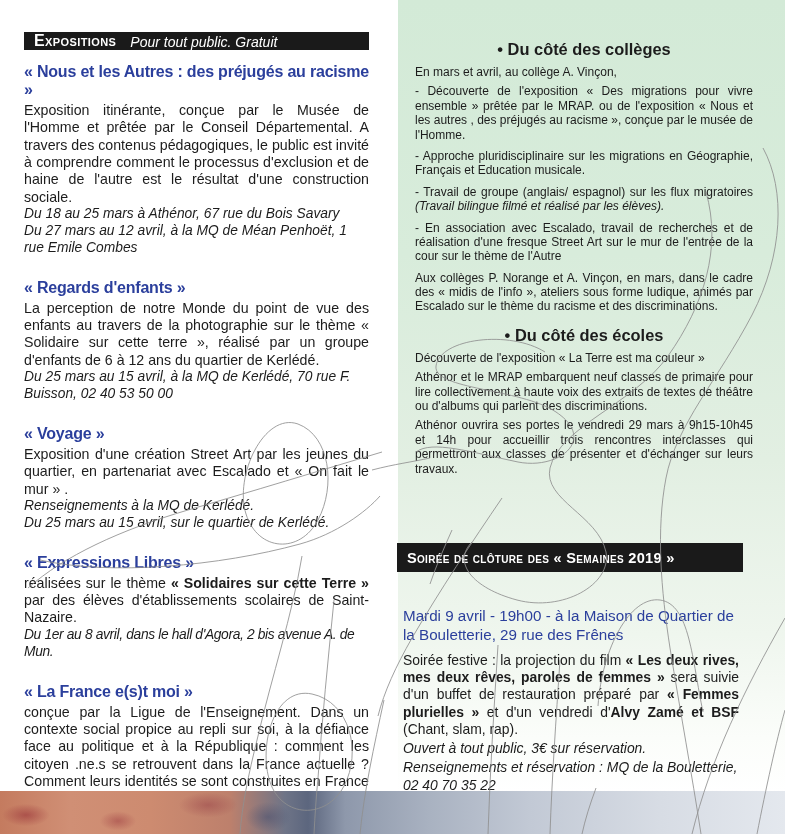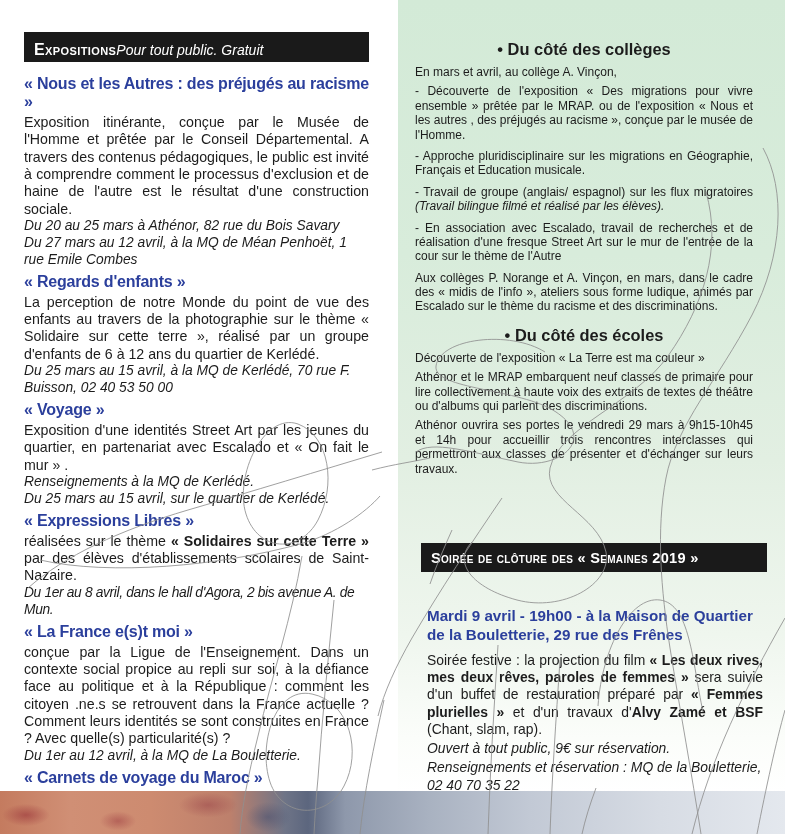--- a/index.html
+++ b/index.html
@@ -14,45 +14,45 @@
     font-family:"Liberation Sans", sans-serif;color:var(--ink);
   }
   
   .right-panel{
     position:absolute;left:398px;top:0;width:387px;height:793px;
     background:linear-gradient(180deg,#d3ead7 0%,#d8ecdb 32%,#e2efe2 58%,#eff6ee 80%,#fbfdfa 93%,#ffffff 100%);
   }
   
   .left-col{position:absolute;left:24px;top:32px;width:345px;z-index:2;}
   .banner{
-    background:var(--banner);color:#ffffff;height:30px;display:flex;align-items:center;
+    background:var(--banner);color:#ffffff;height:18px;display:flex;align-items:flex-end;
     padding:5px 10px 0 10px;box-sizing:border-box;
   }
   .banner .bt{font-weight:bold;font-size:16px;font-variant:small-caps;letter-spacing:.4px;}
-  .banner .bs{font-style:italic;font-size:14px;}
-  .sec{margin-top:4px;}
+  .banner .bs{font-style:italic;font-size:14px;margin-left:14px;}
+  .sec{margin-top:22px;}
   .sec h3{color:var(--blue);font-size:16px;font-weight:bold;margin:0 0 3px 0;letter-spacing:-.2px;}
   .sec .body{margin:0;font-size:14.2px;line-height:1.22;text-align:justify;}
   .sec .date{margin:0;font-size:13.8px;line-height:1.23;font-style:italic;text-align:left;}
   .b{font-weight:bold;}
   .i{font-style:italic;}
   
   .right-col{position:absolute;left:415px;top:34px;width:338px;z-index:2;}
   .rc-h{text-align:center;font-weight:bold;font-size:16.4px;margin:6px 0 6px 0;}
   .right-col p{font-size:12px;line-height:1.2;text-align:justify;margin:0 0 7px 0;}
   .right-col p.tight{margin-bottom:5px;}
   
-  .soiree{position:absolute;left:421px;top:543px;width:346px;z-index:2;}
+  .soiree{position:absolute;left:397px;top:543px;width:346px;z-index:2;}
   .banner2{
     background:var(--banner);color:#ffffff;height:29px;display:flex;align-items:center;
     padding:0 10px;box-sizing:border-box;font-weight:bold;font-size:14.6px;
     font-variant:small-caps;letter-spacing:.3px;white-space:nowrap;
   }
   .soiree .inner{padding:0 4px 0 6px;}
-  .soiree h4{color:var(--blue);font-weight:bold;font-size:15.2px;line-height:1.25;margin:34px 0 8px 0;}
+  .soiree h4{color:var(--blue);font-weight:normal;font-size:15.2px;line-height:1.25;margin:34px 0 8px 0;}
   .soiree p{font-size:13.9px;line-height:1.24;text-align:justify;margin:0;}
   .soiree p.note{font-style:italic;text-align:left;margin-top:2px;}
   
   .photo-strip{
     position:absolute;left:0;bottom:0;width:785px;height:43px;z-index:3;
     background:
       radial-gradient(ellipse 34px 16px at 26px 24px, rgba(148,42,52,.55), rgba(148,42,52,0) 70%),
       radial-gradient(ellipse 26px 14px at 118px 30px, rgba(150,48,58,.45), rgba(150,48,58,0) 70%),
       radial-gradient(ellipse 42px 18px at 208px 14px, rgba(140,46,60,.40), rgba(140,46,60,0) 70%),
       radial-gradient(ellipse 30px 20px at 268px 26px, rgba(70,78,110,.55), rgba(70,78,110,0) 75%),
@@ -71,33 +71,33 @@
 
   <div class="left-col">
     <div class="banner">
       <span class="bt">Expositions</span>
       <span class="bs">Pour tout public. Gratuit</span>
     </div>
 
     <div class="sec" style="margin-top:13px;">
       <h3>« Nous et les Autres : des préjugés au racisme »</h3>
       <p class="body">Exposition itinérante, conçue par le Musée de l'Homme et prêtée par le Conseil Départemental.  A travers des contenus pédagogiques, le public est invité à comprendre comment le processus d'exclusion et de haine de l'autre est le résultat d'une construction sociale.</p>
-      <p class="date">Du 20 au 25 mars à Athénor, 82 rue du Bois Savary</p>
+      <p class="date">Du 18 au 25 mars à Athénor, 67 rue du Bois Savary</p>
       <p class="date">Du 27 mars au 12 avril, à la MQ de Méan Penhoët, 1 rue Emile Combes</p>
     </div>
 
     <div class="sec">
       <h3>« Regards d'enfants »</h3>
       <p class="body">La perception de notre Monde du point de vue des enfants au travers de la photographie sur le thème « Solidaire sur cette terre », réalisé par un groupe d'enfants de 6 à 12 ans du quartier de Kerlédé.</p>
       <p class="date">Du 25 mars au 15 avril, à la MQ de Kerlédé, 70 rue F. Buisson, 02 40 53 50 00</p>
     </div>
 
     <div class="sec">
       <h3>« Voyage »</h3>
-      <p class="body">Exposition d'une identités Street Art par les jeunes du quartier, en partenariat avec Escalado et « On fait le mur » .</p>
+      <p class="body">Exposition d'une création Street Art par les jeunes du quartier, en partenariat avec Escalado et « On fait le mur » .</p>
       <p class="date">Renseignements à la MQ de Kerlédé.</p>
       <p class="date">Du 25 mars au 15 avril, sur le quartier de Kerlédé.</p>
     </div>
 
     <div class="sec">
       <h3>« Expressions Libres »</h3>
       <p class="body"><span>réalisées sur le thème </span><span class="b">« Solidaires sur cette Terre »</span><span> par des élèves d'établissements scolaires de Saint-Nazaire.</span></p>
       <p class="date" style="letter-spacing:-.35px;">Du 1er au 8 avril, dans le hall d'Agora, 2 bis avenue A. de Mun.</p>
     </div>
 
@@ -125,22 +125,22 @@
     <div class="rc-h" style="margin-top:12px;">• Du côté des écoles</div>
     <p class="tight" style="text-align:left;">Découverte de l'exposition « La Terre est ma couleur »</p>
     <p class="tight">Athénor et le MRAP embarquent neuf classes de primaire pour lire  collectivement à haute voix des extraits de textes de théâtre ou d'albums qui parlent des discriminations.</p>
     <p>Athénor ouvrira ses portes le vendredi 29 mars à 9h15-10h45 et 14h pour accueillir trois rencontres interclasses qui permettront aux classes de présenter et d'échanger sur leurs travaux.</p>
   </div>
 
   <div class="soiree">
     <div class="banner2">Soirée de clôture des « Semaines 2019 »</div>
     <div class="inner">
       <h4>Mardi 9 avril - 19h00 -  à la Maison de Quartier de la Bouletterie, 29 rue des Frênes</h4>
-      <p><span>Soirée festive : la projection du film </span><span class="b">« Les deux rives, mes deux rêves, paroles de femmes »</span><span> sera suivie d'un buffet de restauration préparé par </span><span class="b">« Femmes plurielles »</span><span> et d'un travaux d'</span><span class="b">Alvy Zamé et BSF</span><span> (Chant, slam, rap).</span></p>
-      <p class="note">Ouvert à tout public, 9€ sur réservation.</p>
+      <p><span>Soirée festive : la projection du film </span><span class="b">« Les deux rives, mes deux rêves, paroles de femmes »</span><span> sera suivie d'un buffet de restauration préparé par </span><span class="b">« Femmes plurielles »</span><span> et d'un vendredi d'</span><span class="b">Alvy Zamé et BSF</span><span> (Chant, slam, rap).</span></p>
+      <p class="note">Ouvert à tout public, 3€ sur réservation.</p>
       <p class="note">Renseignements et réservation : MQ de la Bouletterie, 02 40 70 35 22</p>
     </div>
   </div>
 
   <div class="photo-strip"></div>
 
   <svg class="sketch" width="785" height="834" viewBox="0 0 785 834">
     <path d="M 763,148 C 786,190 783,255 752,315 C 718,380 676,425 666,478 C 656,530 661,590 670,648 C 680,710 692,775 701,834"></path>
     <path d="M 706,192 C 722,248 704,305 668,356 C 634,404 560,426 550,468 C 543,500 598,515 606,552 C 612,585 562,612 517,600 C 472,588 452,562 472,542"></path>
     <path d="M 545,352 C 510,330 440,338 436,366 C 433,390 520,388 556,412 C 598,440 558,470 518,462 C 470,452 432,440 416,452"></path>

